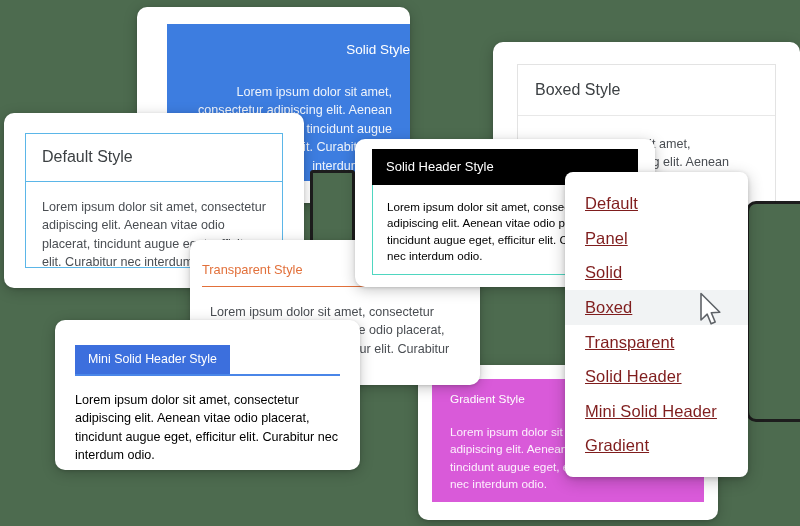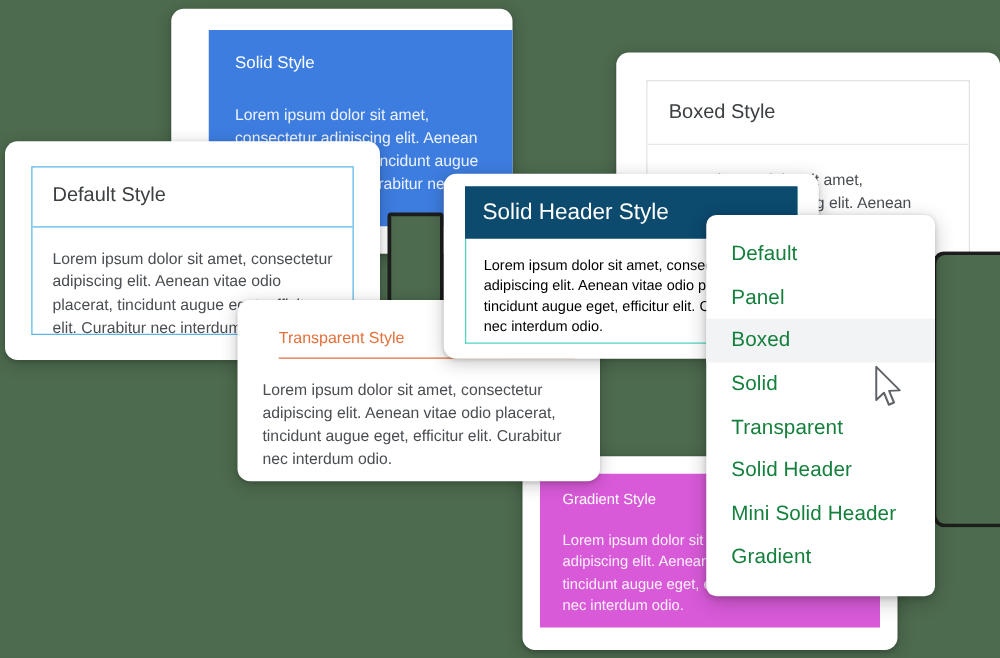--- a/index.html
+++ b/index.html
@@ -54,20 +54,21 @@
   }
   #card-solid .fill {
     position: absolute;
     left: 30px;
     top: 17px;
     right: 0;
     bottom: 22px;
     background: #3b7ddd;
     background: #3d7de0;
     overflow: hidden;
+    text-align: right;
   }
   #card-solid .fill .t {
     color: #ffffff;
     padding: 18px 0 0 21px;
     font-size: 13.5px;
   }
   #card-solid .fill .b {
     color: #eef3fb;
     padding: 26px 18px 0 21px;
     font-size: 12.6px;
@@ -146,42 +147,42 @@
     position: absolute;
     left: 17px;
     top: 11px;
     right: 17px;
     bottom: 12px;
     border: 1px solid #4fd6c0;
     border-top: 0;
     box-sizing: border-box;
   }
   #card-solidheader .sh-head {
-    background: #0c4a6e;
+    background: #000000;
     color: #ffffff;
     padding: 10px 14px 11px 14px;
     margin: -1px -1px 0 -1px;
-    font-size: 18px;
+    font-size: 13px;
   }
   #card-solidheader .sh-body {
     padding: 14px 14px 0 14px;
     font-size: 11.6px;
     line-height: 1.42;
   }
 
   
   #card-transparent {
     left: 190px;
     top: 240px;
     width: 290px;
     height: 145px;
     z-index: 35;
   }
   #card-transparent .tr-head {
-    margin: 14px 20px 0 33px;
+    margin: 14px 20px 0 12px;
     padding: 8px 0 9px 0;
     border-bottom: 1.5px solid #e2703a;
     color: #e2703a;
     font-size: 12.8px;
   }
   #card-transparent .tr-body {
     padding: 16px 20px 0 20px;
   }
 
   
@@ -249,25 +250,26 @@
     width: 183px;
     background: #ffffff;
     border-radius: 8px;
     box-shadow: 0 4px 16px rgba(0,0,0,0.24), 0 1px 4px rgba(0,0,0,0.16);
     padding: 14px 0 14px 0;
     z-index: 80;
     box-sizing: border-box;
   }
   .dd-item {
     font-size: 16.5px;
-    color: #15803d;
+    color: #7f1d1d;
     padding: 7px 0 7px 20px;
     line-height: 1.25;
     font-weight: 400;
     letter-spacing: 0.1px;
+    text-decoration: underline;
   }
   .dd-item.selected {
     background: #f1f3f4;
   }
 
   
   #cursor {
     position: absolute;
     left: 699px;
     top: 292px;
@@ -344,28 +346,34 @@
     </div>
   </div>
 
   <div class="card" id="card-gradient">
     <div class="gfill">
       <div class="g-head">Gradient Style</div>
       <div class="g-body">Lorem ipsum dolor sit amet, consectetur adipiscing elit. Aenean vitae odio placerat, tincidunt augue eget, efficitur elit. Curabitur nec interdum odio.</div>
     </div>
   </div>
 
+  <div class="card" id="card-mini">
+    <div class="mh-wrap">
+      <span class="mh-label">Mini Solid Header Style</span>
+    </div>
+    <div class="mh-body">Lorem ipsum dolor sit amet, consectetur adipiscing elit. Aenean vitae odio placerat, tincidunt augue eget, efficitur elit. Curabitur nec interdum odio.</div>
+  </div>
 
   <div id="panel-b"></div>
 
   <div id="dropdown">
     <div class="dd-item">Default</div>
     <div class="dd-item">Panel</div>
+    <div class="dd-item">Solid</div>
     <div class="dd-item selected">Boxed</div>
-    <div class="dd-item">Solid</div>
     <div class="dd-item">Transparent</div>
     <div class="dd-item">Solid Header</div>
     <div class="dd-item">Mini Solid Header</div>
     <div class="dd-item">Gradient</div>
   </div>
 
   <div id="cursor">
     <svg width="26" height="36" viewBox="0 0 26 36" xmlns="http://www.w3.org/2000/svg">
       <path d="M2 1.5 L2 28 L8.2 22.2 L12.1 31.8 L16.2 30.0 L12.3 20.7 L20.8 20.3 Z" fill="#ffffff" stroke="#5f6368" stroke-width="1.6" stroke-linejoin="round"></path>
     </svg>

